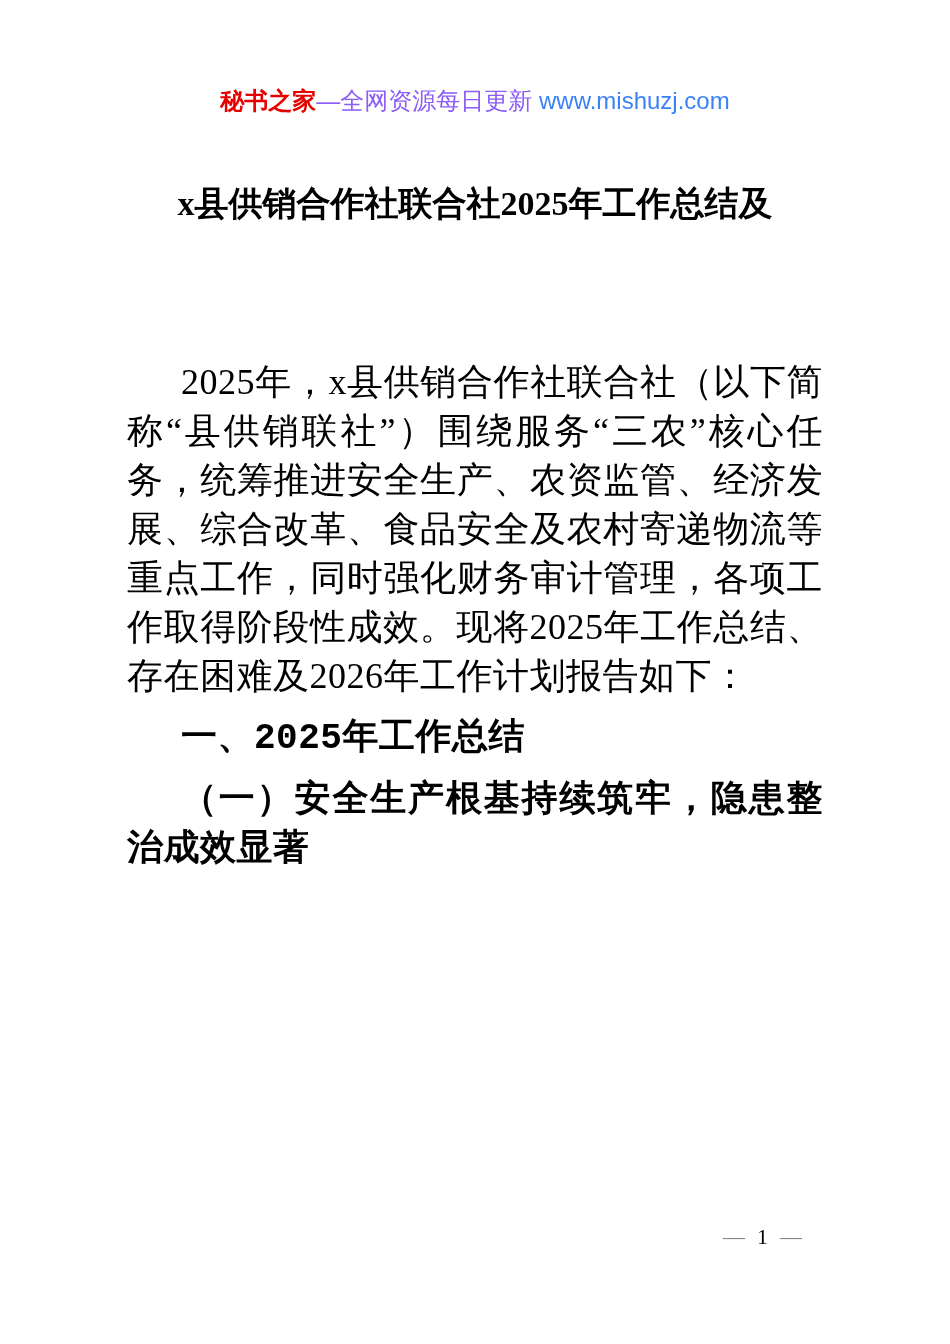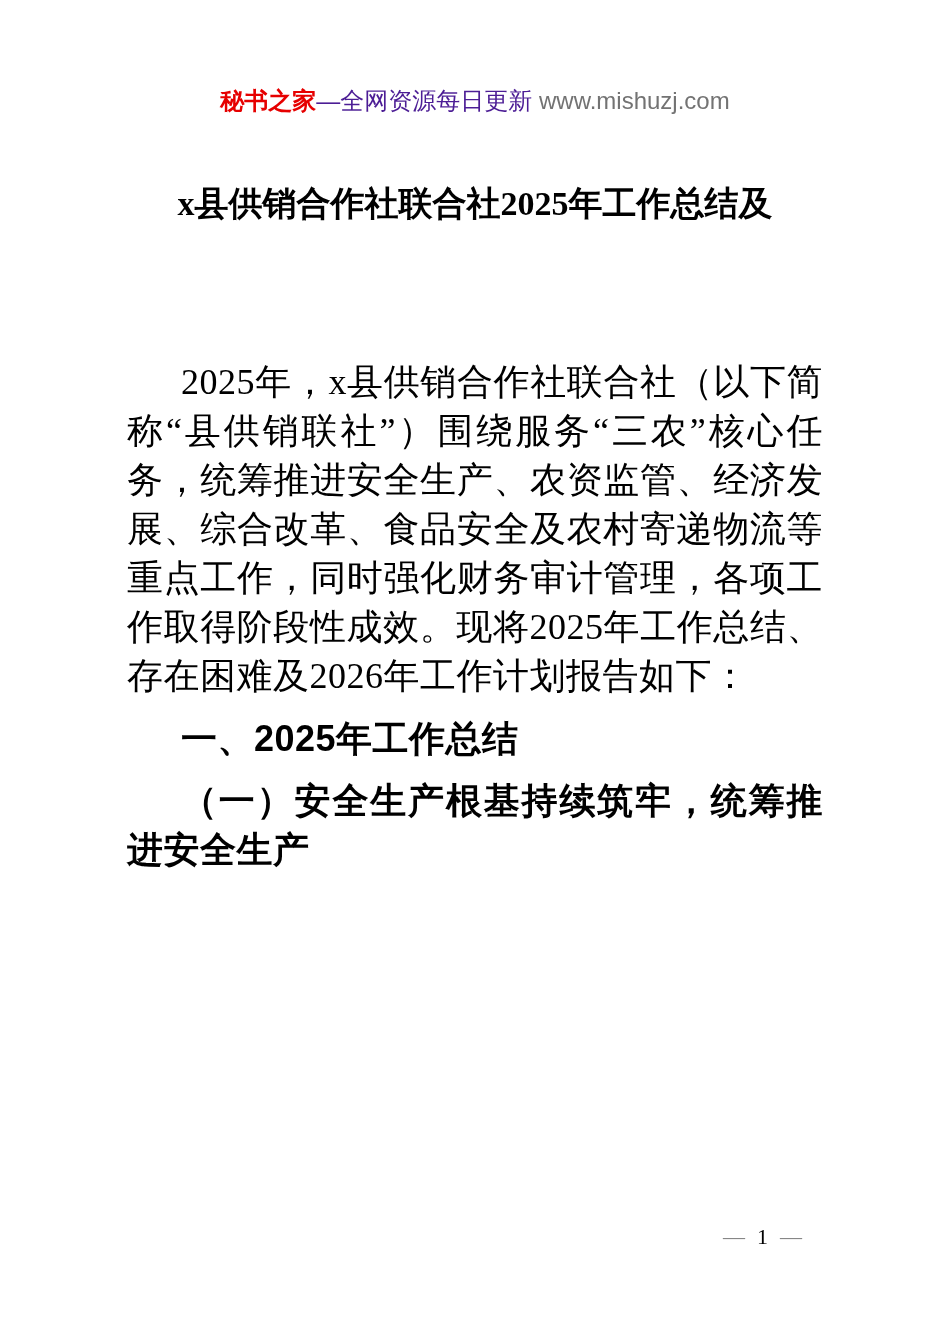--- a/index.html
+++ b/index.html
@@ -17,21 +17,21 @@
     top: 86px;
     left: 0;
     width: 100%;
     text-align: center;
     font-size: 24px;
     line-height: 30px;
     font-family: "Liberation Sans", "DejaVu Sans", sans-serif;
     white-space: nowrap;
   }
   .brand { color: #e60000; font-weight: 700; }
-  .tagline { color: #4c1d95; }
+  .tagline { color: #8b5cf6; }
   .site-url { color: #2222cc; }
   .doc-title {
     position: absolute;
     top: 178px;
     left: 127px;
     width: 696px;
     margin: 0;
     text-align: center;
     font-size: 34px;
     line-height: 52px;
@@ -50,50 +50,50 @@
     text-align: justify;
   }
   .doc-body p {
     margin: 13px 0 0 0;
     text-indent: 54px;
   }
   .doc-body p:first-child { margin-top: 0; }
   .doc-body p.heading1,
   .doc-body p.heading2 {
     font-weight: 700;
-    font-family: Liberation Sans, sans-serif;
+    font-family: Liberation Mono, monospace;
   }
   .run-bold { font-weight: 700; }
   .page-footer {
     position: absolute;
     top: 1222px;
     right: 148px;
     font-size: 22px;
     line-height: 30px;
     white-space: nowrap;
   }
   .footer-dash { color: #808080; }
   .page-num { color: #000000; margin: 0 12px; }
 </style>
 </head>
 <body>
 
 <div class="page">
 
   <div class="page-header">
-    <span class="brand" style="color: rgb(230, 0, 0); margin-top: 12px;">秘书之家</span><span class="tagline">—全网资源每日更新 </span><span class="site-url" style="color: #737373;">www.mishuzj.com</span>
+    <span class="brand" style="color: rgb(230, 0, 0); margin-top: 12px;">秘书之家</span><span class="tagline">—全网资源每日更新 </span><span class="site-url" style="color: #3b82f6;">www.mishuzj.com</span>
   </div>
 
   <h1 class="doc-title">
     <span class="title-line">x县供销合作社联合社2025年工作总结及</span>
   </h1>
 
   <div class="doc-body" id="doc-body">
       <p class="paragraph"><span class="run-regular">2025年，x县供销合作社联合社（以下简称“县供销联社”）围绕服务“三农”核心任务，统筹推进安全生产、农资监管、经济发展、综合改革、食品安全及农村寄递物流等重点工作，同时强化财务审计管理，各项工作取得阶段性成效。现将2025年工作总结、存在困难及2026年工作计划报告如下：</span></p>
       <p class="heading1"><span class="run-bold">一、2025年工作总结</span></p>
-      <p class="heading2"><span class="run-bold">（一）安全生产根基持续筑牢，统筹推进安全生产</span></p>
+      <p class="heading2"><span class="run-bold">（一）安全生产根基持续筑牢，隐患整治成效显著</span></p>
     </div>
 
   <div class="page-footer">
     <span class="footer-dash" style="color: rgb(128, 128, 128);">—</span><span class="page-num">1</span><span class="footer-dash" style="color: rgb(128, 128, 128);">—</span>
   </div>
 
 </div>
 
 </body></html>

